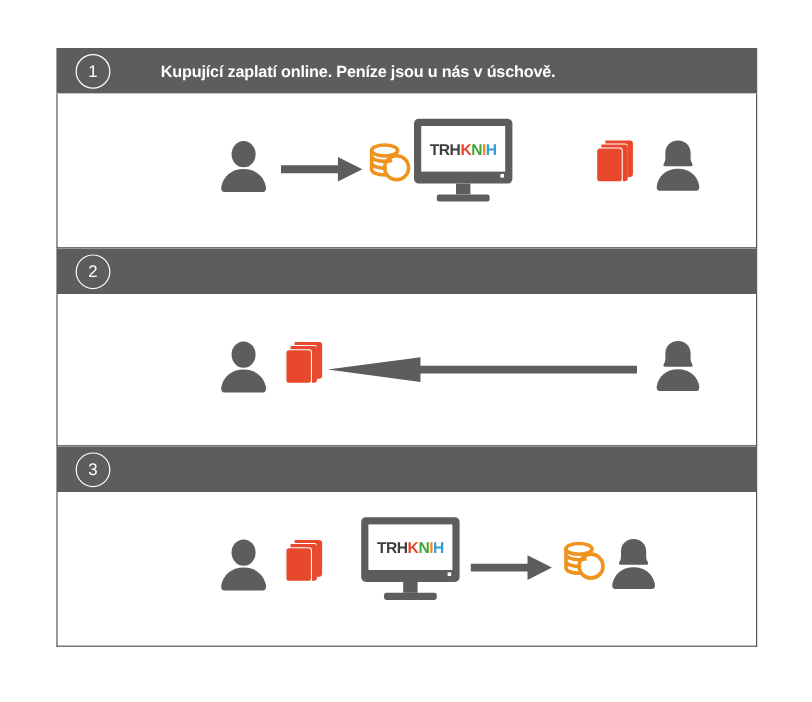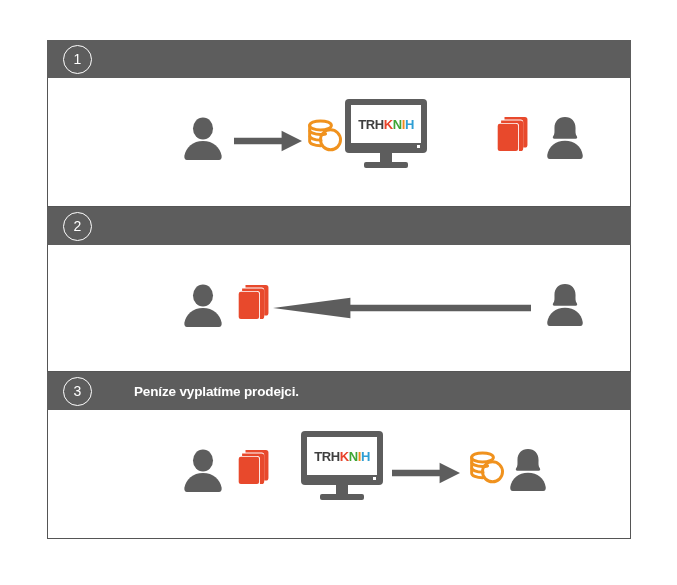--- a/index.html
+++ b/index.html
@@ -142,20 +142,21 @@
       <path d="M100 10.5H30V1L0 15l30 14v-9.5h70z"></path>
     </symbol>
   </defs>
 </svg>
 
 <div id="infographic">
 
   <section class="step">
     <div class="step-header">
       <div class="step-badge">1</div>
+      <div class="step-title">Kupující zaplatí online. Peníze jsou u nás v úschově.</div>
     </div>
 
     <div class="step-body tall">
       <div class="stage">
 
         <span class="slot" style="left:134px; top:38px;">
           <svg class="person" width="42" height="46" viewBox="0 0 44 48" fill="#5d5d5d">
               <use href="#sym-person-male"></use>
             </svg>
         </span>
@@ -232,21 +233,20 @@
             </svg>
         </span>
 
       </div>
     </div>
   </section>
 
   <section class="step">
     <div class="step-header">
       <div class="step-badge">3</div>
-      <div class="step-title">Peníze vyplatíme prodejci.</div>
     </div>
 
     <div class="step-body last">
       <div class="stage">
 
         <span class="slot" style="left:134px; top:38px;">
           <svg class="person" width="42" height="46" viewBox="0 0 44 48" fill="#5d5d5d">
               <use href="#sym-person-male"></use>
             </svg>
         </span>

